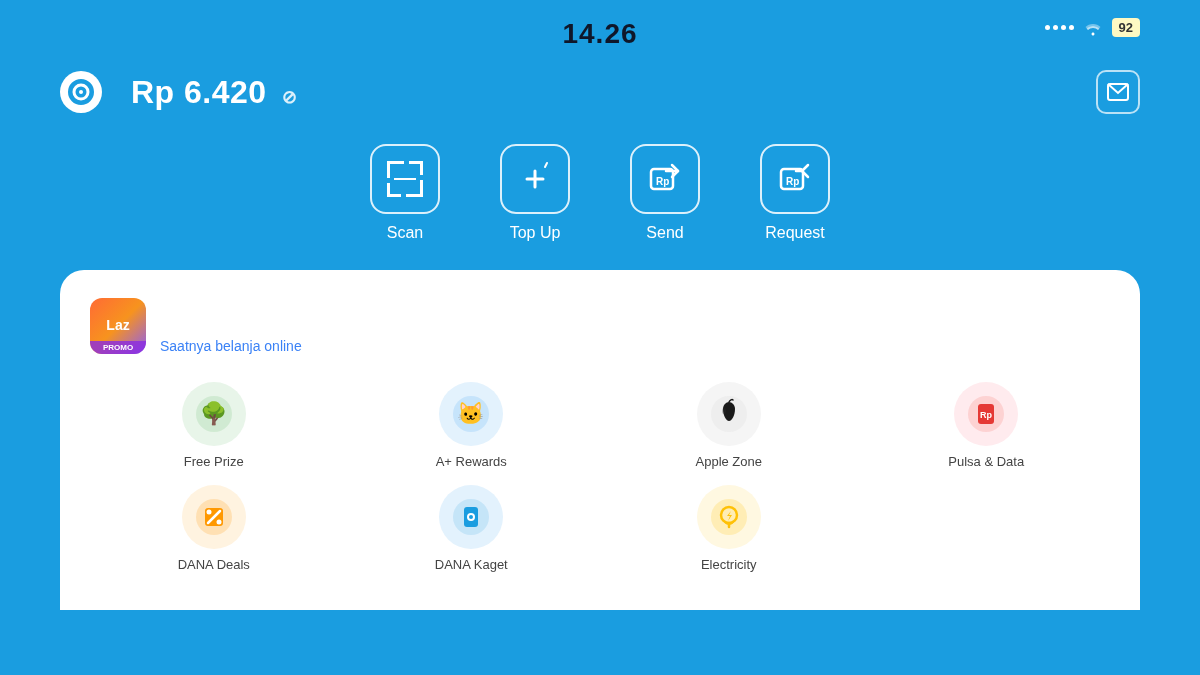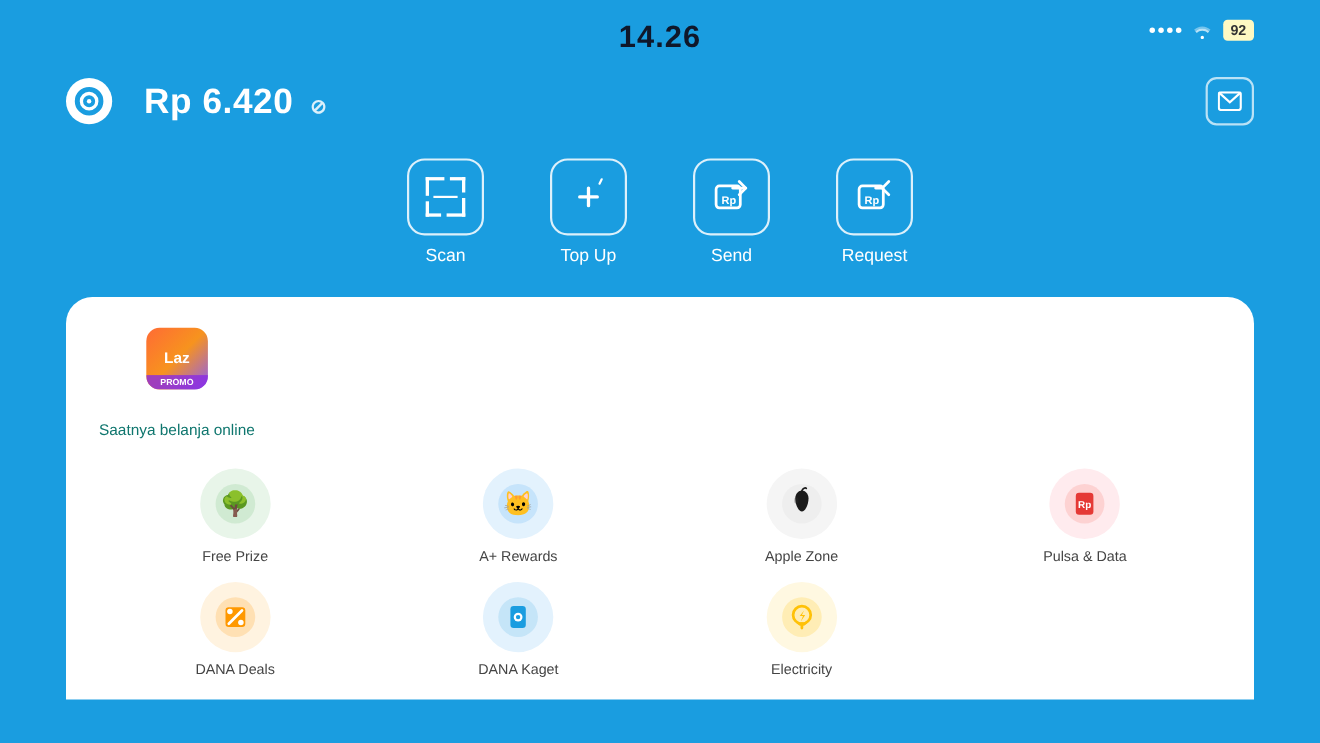--- a/index.html
+++ b/index.html
@@ -174,23 +174,22 @@
 
     
     .promo-banner {
       display: flex;
       align-items: center;
       justify-content: space-between;
       margin-bottom: 28px;
     }
     .promo-left {
       display: flex;
-      align-items: center;
+      align-items: flex-end;
       gap: 14px;
-      flex-direction: column;
     }
     .promo-logo {
       width: 56px; height: 56px;
       border-radius: 12px;
       background: linear-gradient(135deg, #ff6b35, #f7931e, #8b5cf6);
       display: flex; align-items: center; justify-content: center;
       font-size: 18px;
       font-weight: 900;
       color: white;
       position: relative;
@@ -214,21 +213,21 @@
       padding: 2px;
     }
     .promo-text-wrap {}
     .promo-title {
       font-size: 20px;
       font-weight: 800;
       color: #222;
     }
     .promo-subtitle {
       font-size: 14px;
-      color: #0f766e;
+      color: #3b82f6;
       font-weight: 500;
       margin-top: 14px;
     }
     .yuk-btn {
       background: #1a9de0;
       color: white;
       border: none;
       border-radius: 10px;
       padding: 14px 28px;
       font-size: 18px;

